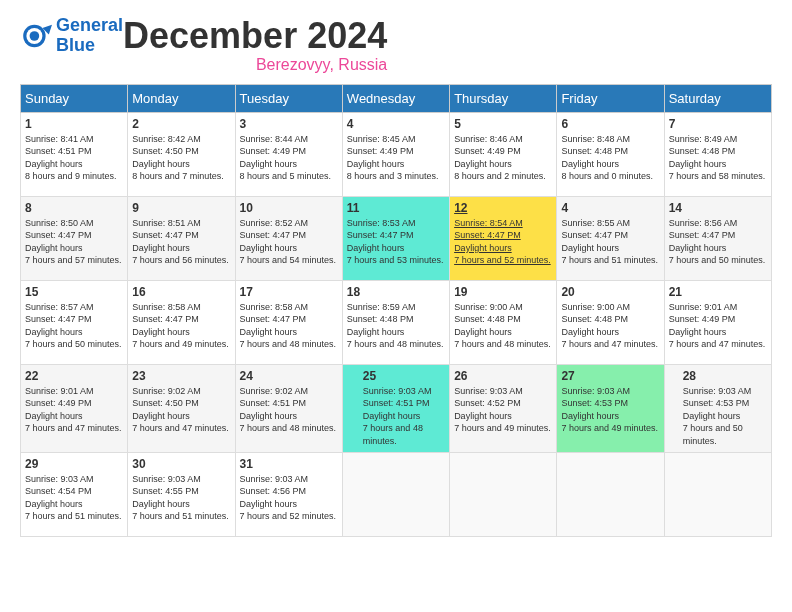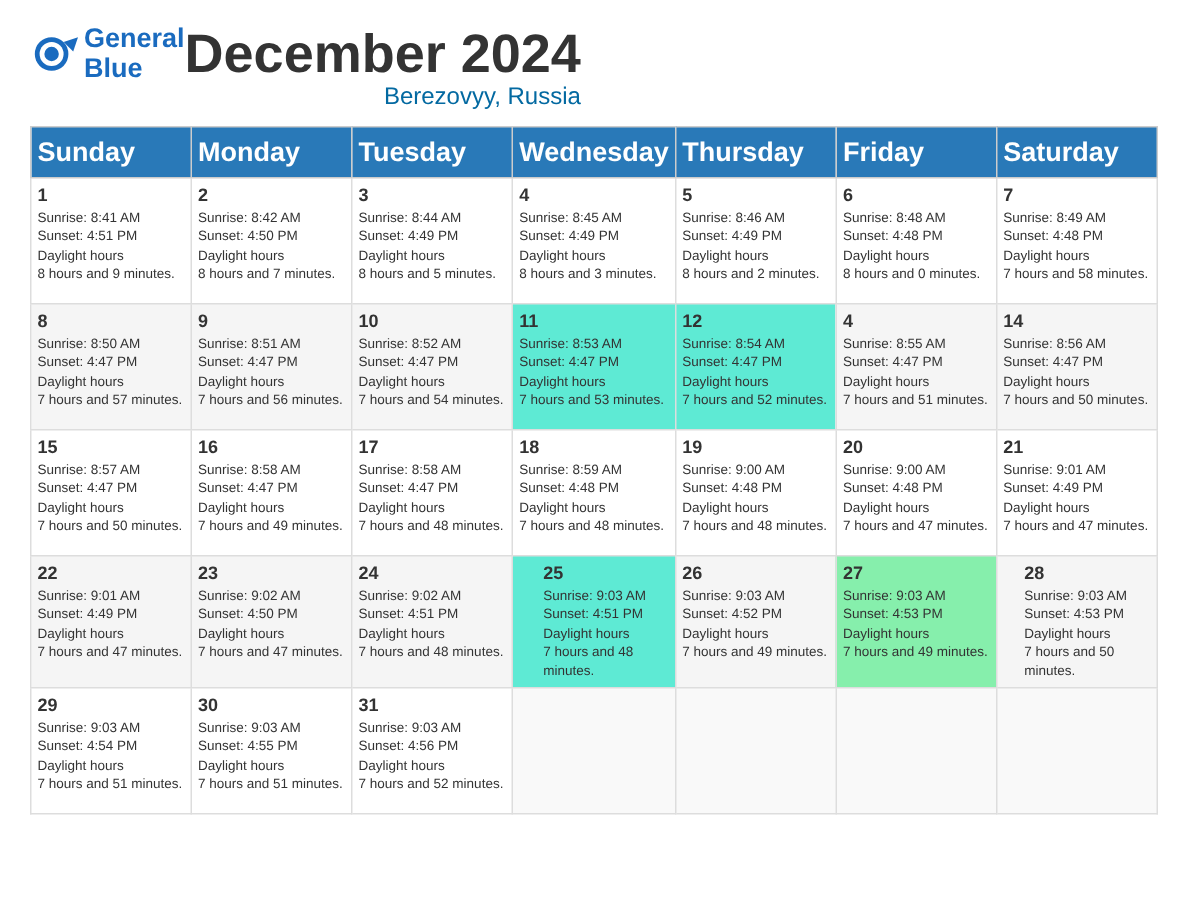--- a/index.html
+++ b/index.html
@@ -42,35 +42,35 @@
     }
     .title-block h1 {
       font-size: 36px;
       font-weight: bold;
       color: #333;
       line-height: 1.1;
     }
     .title-block h2 {
       font-size: 16px;
       font-weight: normal;
-      color: #0369a1;
+      color: #ec4899;
     }
     .calendar {
       width: 100%;
       border-collapse: collapse;
       border: 1px solid #ccc;
     }
     .calendar th {
       background: #2979b8;
       color: #fff;
-      font-size: 18px;
+      font-size: 13px;
       padding: 6px 4px;
       text-align: left;
       border: 1px solid #ccc;
-      font-weight: bold;
+      font-weight: normal;
     }
     .calendar td {
       vertical-align: top;
       font-size: 9.5px;
       color: #333;
       padding: 4px 4px;
       border: 1px solid #ddd;
       background: #fff;
       width: calc(100% / 7);
       height: 84px;
@@ -136,21 +136,21 @@
           <td><span class="day-num">4</span><span class="day-info">Sunrise: 8:45 AM<br>Sunset: 4:49 PM<br>Daylight hours<br>8 hours and 3 minutes.</span></td>
           <td><span class="day-num">5</span><span class="day-info">Sunrise: 8:46 AM<br>Sunset: 4:49 PM<br>Daylight hours<br>8 hours and 2 minutes.</span></td>
           <td><span class="day-num">6</span><span class="day-info">Sunrise: 8:48 AM<br>Sunset: 4:48 PM<br>Daylight hours<br>8 hours and 0 minutes.</span></td>
           <td><span class="day-num">7</span><span class="day-info">Sunrise: 8:49 AM<br>Sunset: 4:48 PM<br>Daylight hours<br>7 hours and 58 minutes.</span></td>
         </tr>
         <tr>
           <td style="background: rgb(245, 245, 245);"><span class="day-num">8</span><span class="day-info">Sunrise: 8:50 AM<br>Sunset: 4:47 PM<br>Daylight hours<br>7 hours and 57 minutes.</span></td>
           <td style="background: rgb(245, 245, 245);"><span class="day-num">9</span><span class="day-info">Sunrise: 8:51 AM<br>Sunset: 4:47 PM<br>Daylight hours<br>7 hours and 56 minutes.</span></td>
           <td style="background: rgb(245, 245, 245);"><span class="day-num">10</span><span class="day-info">Sunrise: 8:52 AM<br>Sunset: 4:47 PM<br>Daylight hours<br>7 hours and 54 minutes.</span></td>
           <td style="background: #5eead4;"><span class="day-num">11</span><span class="day-info">Sunrise: 8:53 AM<br>Sunset: 4:47 PM<br>Daylight hours<br>7 hours and 53 minutes.</span></td>
-          <td style="background: #5eead4;"><span class="day-num">12</span><span class="day-info">Sunrise: 8:54 AM<br>Sunset: 4:47 PM<br>Daylight hours<br>7 hours and 52 minutes.</span></td>
+          <td style="background: #fde047; text-decoration: underline;"><span class="day-num">12</span><span class="day-info">Sunrise: 8:54 AM<br>Sunset: 4:47 PM<br>Daylight hours<br>7 hours and 52 minutes.</span></td>
           <td style="background: rgb(245, 245, 245);"><span class="day-num">4</span><span class="day-info">Sunrise: 8:55 AM<br>Sunset: 4:47 PM<br>Daylight hours<br>7 hours and 51 minutes.</span></td>
           <td style="background: rgb(245, 245, 245);"><span class="day-num">14</span><span class="day-info">Sunrise: 8:56 AM<br>Sunset: 4:47 PM<br>Daylight hours<br>7 hours and 50 minutes.</span></td>
         </tr>
         <tr>
           <td><span class="day-num">15</span><span class="day-info">Sunrise: 8:57 AM<br>Sunset: 4:47 PM<br>Daylight hours<br>7 hours and 50 minutes.</span></td>
           <td><span class="day-num">16</span><span class="day-info">Sunrise: 8:58 AM<br>Sunset: 4:47 PM<br>Daylight hours<br>7 hours and 49 minutes.</span></td>
           <td><span class="day-num">17</span><span class="day-info">Sunrise: 8:58 AM<br>Sunset: 4:47 PM<br>Daylight hours<br>7 hours and 48 minutes.</span></td>
           <td><span class="day-num">18</span><span class="day-info">Sunrise: 8:59 AM<br>Sunset: 4:48 PM<br>Daylight hours<br>7 hours and 48 minutes.</span></td>
           <td><span class="day-num">19</span><span class="day-info">Sunrise: 9:00 AM<br>Sunset: 4:48 PM<br>Daylight hours<br>7 hours and 48 minutes.</span></td>
           <td><span class="day-num">20</span><span class="day-info">Sunrise: 9:00 AM<br>Sunset: 4:48 PM<br>Daylight hours<br>7 hours and 47 minutes.</span></td>

